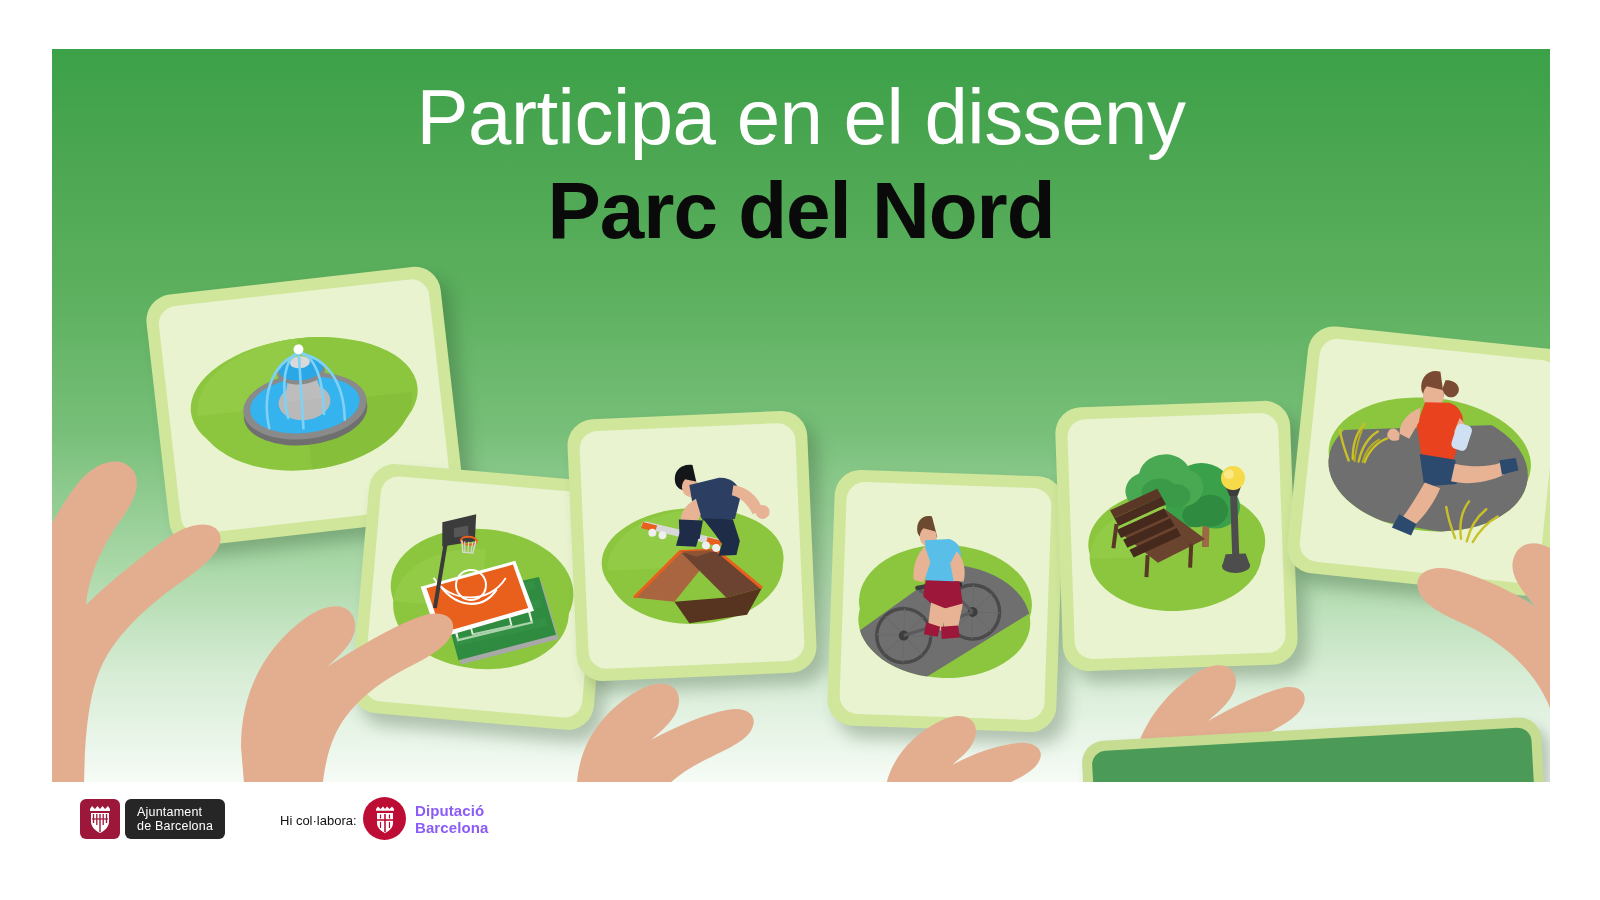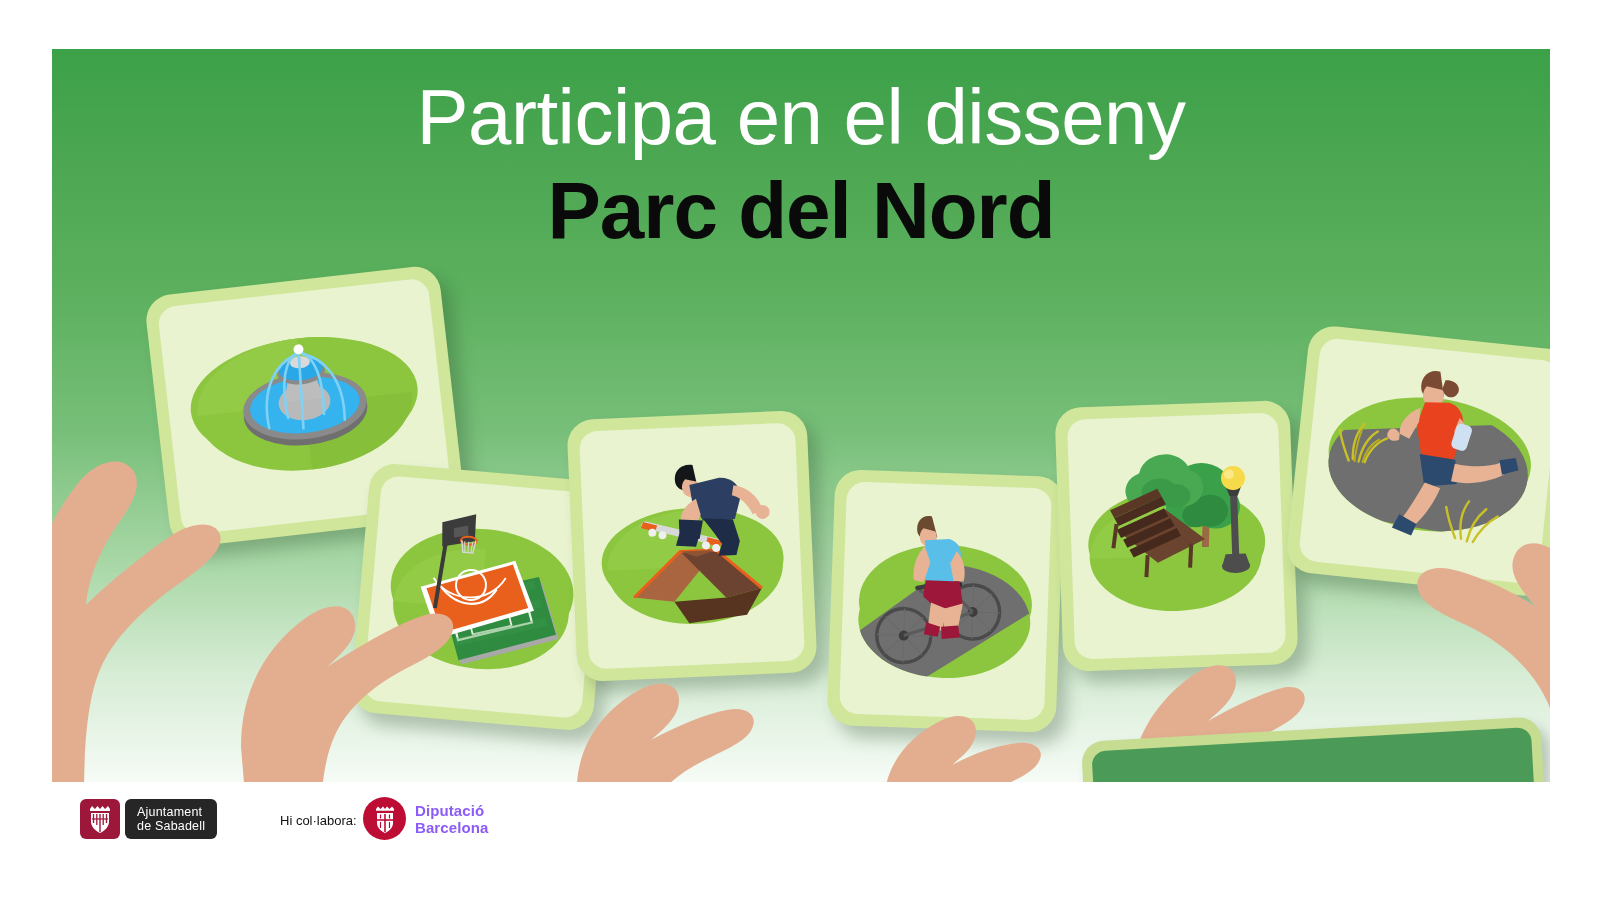--- a/index.html
+++ b/index.html
@@ -432,21 +432,21 @@
         <svg width="26" height="30" viewBox="0 0 26 30">
           <path d="M3 5 L5 2 L8 5 L10.5 2 L13 5 L15.5 2 L18 5 L21 2 L23 5 L23 7 L3 7 Z" fill="#ffffff"></path>
           <path d="M4 9 L22 9 L22 18 C22 23 17 27 13 29 C9 27 4 23 4 18 Z" fill="#ffffff"></path>
           <path d="M13 10 L13 28" stroke="#9c1739" stroke-width="1.4"></path>
           <path d="M6.5 10 L6.5 19 M9.8 10 L9.8 21 M16.2 10 L16.2 21 M19.5 10 L19.5 19" stroke="#9c1739" stroke-width="1.3"></path>
           <path d="M5 15 L21 15" stroke="#9c1739" stroke-width="1.2"></path>
         </svg>
       </div>
       <div class="aj-plate">
         <span>Ajuntament</span>
-        <span>de Sabadell</span>
+        <span>de Barcelona</span>
       </div>
     </div>
 
     <div id="collab-label">Hi col·labora:</div>
 
     <div id="logo-diba">
       <div class="db-circle">
         <svg width="26" height="30" viewBox="0 0 26 30">
           <path d="M4 5 L6 2.5 L8.5 5 L11 2.5 L13 5 L15 2.5 L17.5 5 L20 2.5 L22 5 L22 6.8 L4 6.8 Z" fill="#ffffff"></path>
           <path d="M5 9 L21 9 L21 19 C21 24 16.5 27.5 13 29 C9.5 27.5 5 24 5 19 Z" fill="#ffffff"></path>

